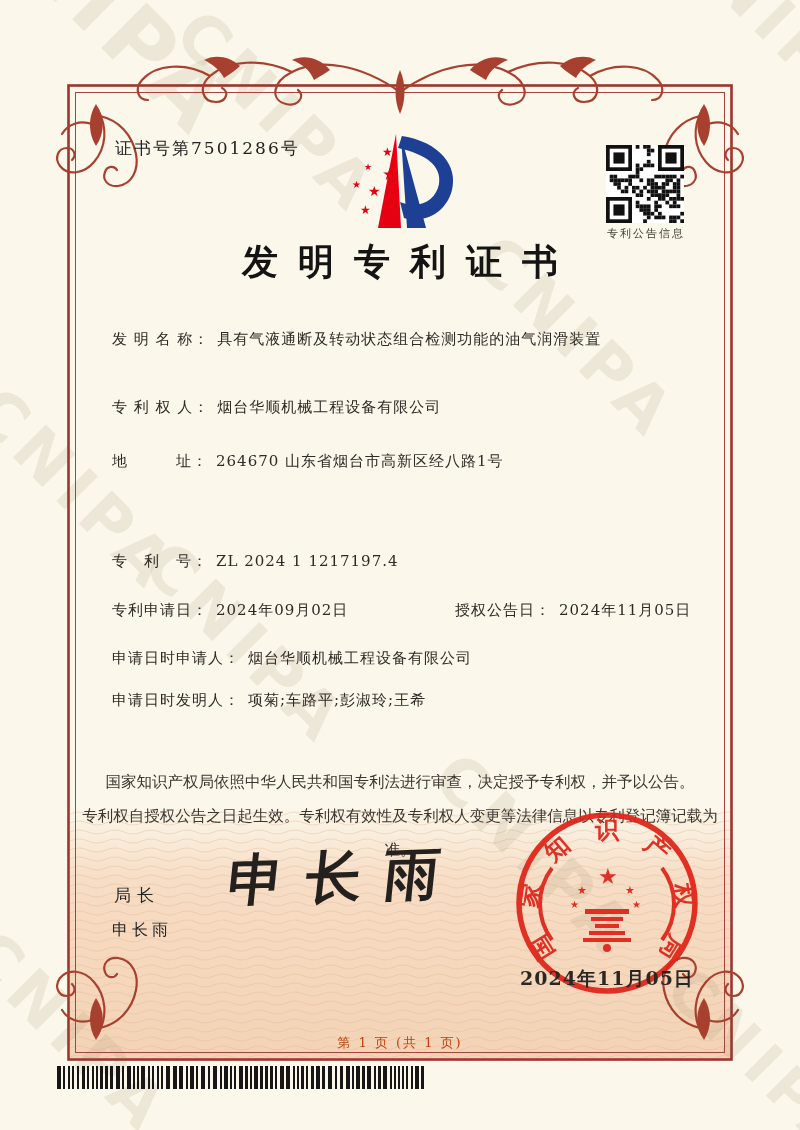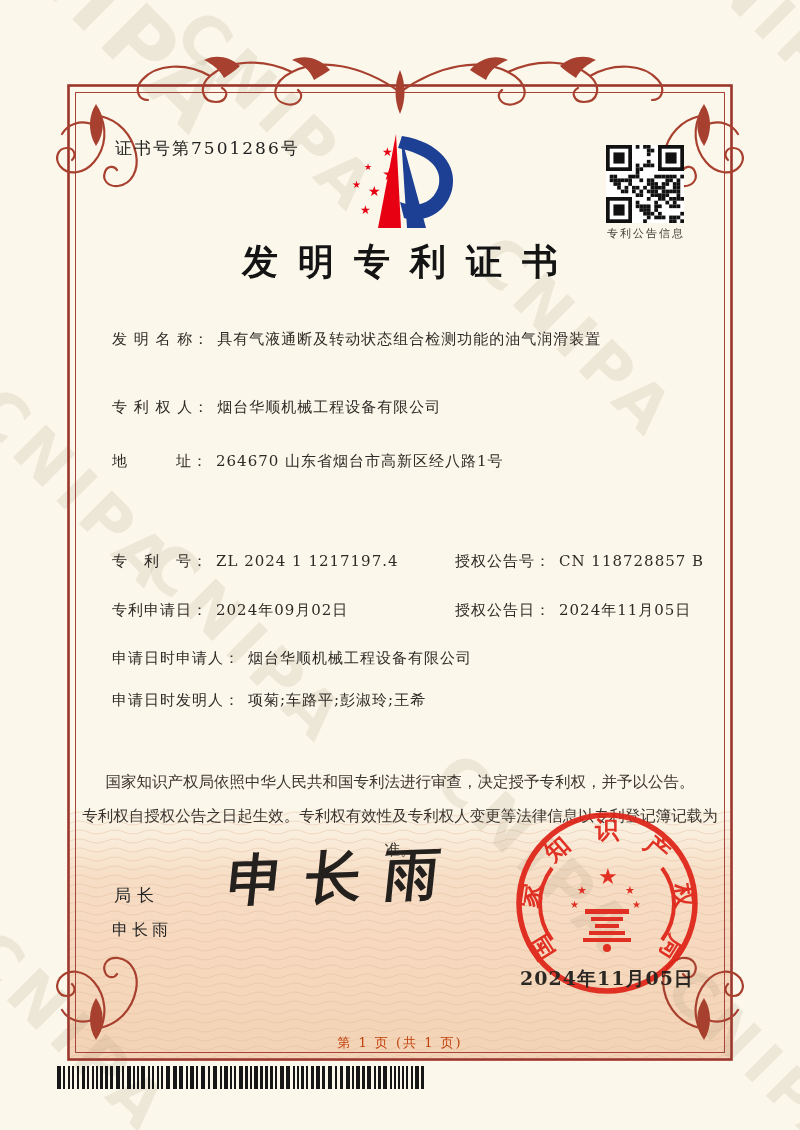--- a/index.html
+++ b/index.html
@@ -276,21 +276,20 @@
     <span>专 利 权 人：</span><span class="val">烟台华顺机械工程设备有限公司</span>
   </div>
   <div class="row content" style="top:330px">
     <span>发 明 名 称：</span><span class="val">具有气液通断及转动状态组合检测功能的油气润滑装置</span>
   </div>
   <div class="row content" style="top:452px">
     <span>地　　　址：</span><span class="val">264670 山东省烟台市高新区经八路1号</span>
   </div>
   <div class="row content" style="top:552px">
     <span>专　利　号：</span><span class="val">ZL 2024 1 1217197.4</span>
-    <span class="pair2"><span>授权公告号：</span><span class="val">CN 118728857 B</span></span>
   </div>
   <div class="row content" style="top:601px">
     <span>专利申请日：</span><span class="val">2024年09月02日</span>
     <span class="pair2"><span>授权公告日：</span><span class="val">2024年11月05日</span></span>
   </div>
   <div class="row content" style="top:649px">
     <span>申请日时申请人：</span><span class="val">烟台华顺机械工程设备有限公司</span>
   </div>
   <div class="row content" style="top:691px">
     <span>申请日时发明人：</span><span class="val">项菊;车路平;彭淑玲;王希</span>

